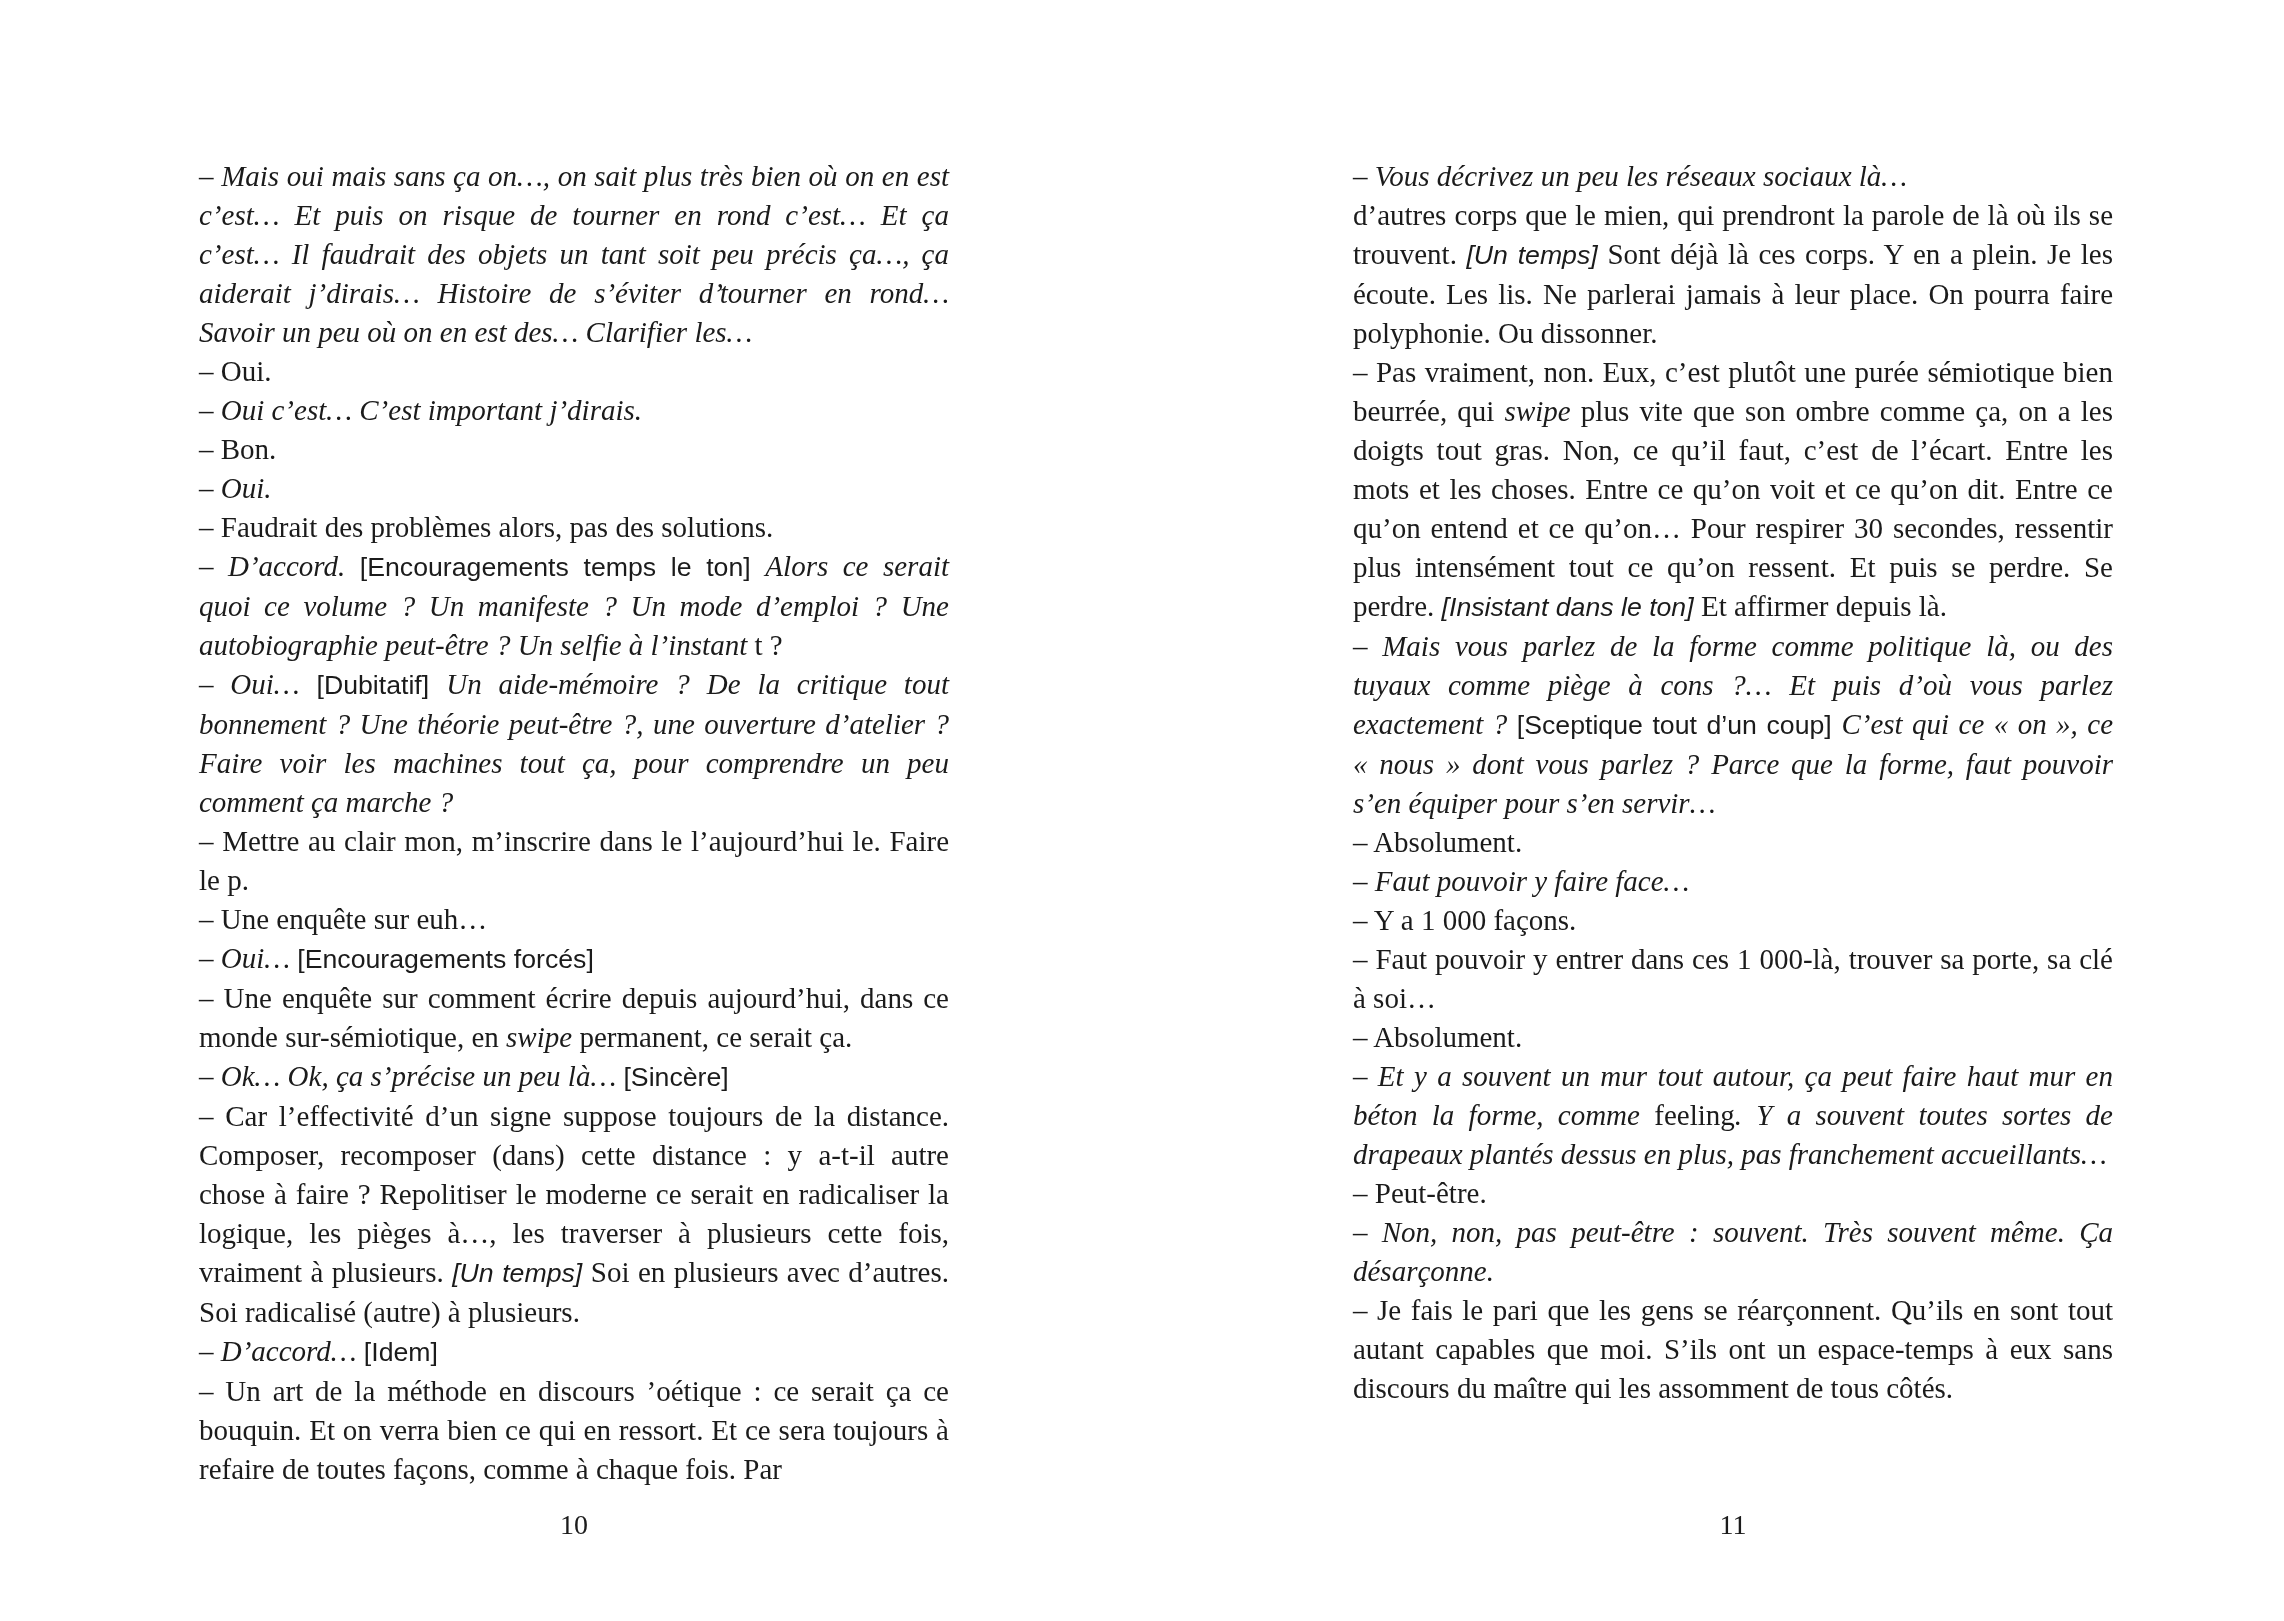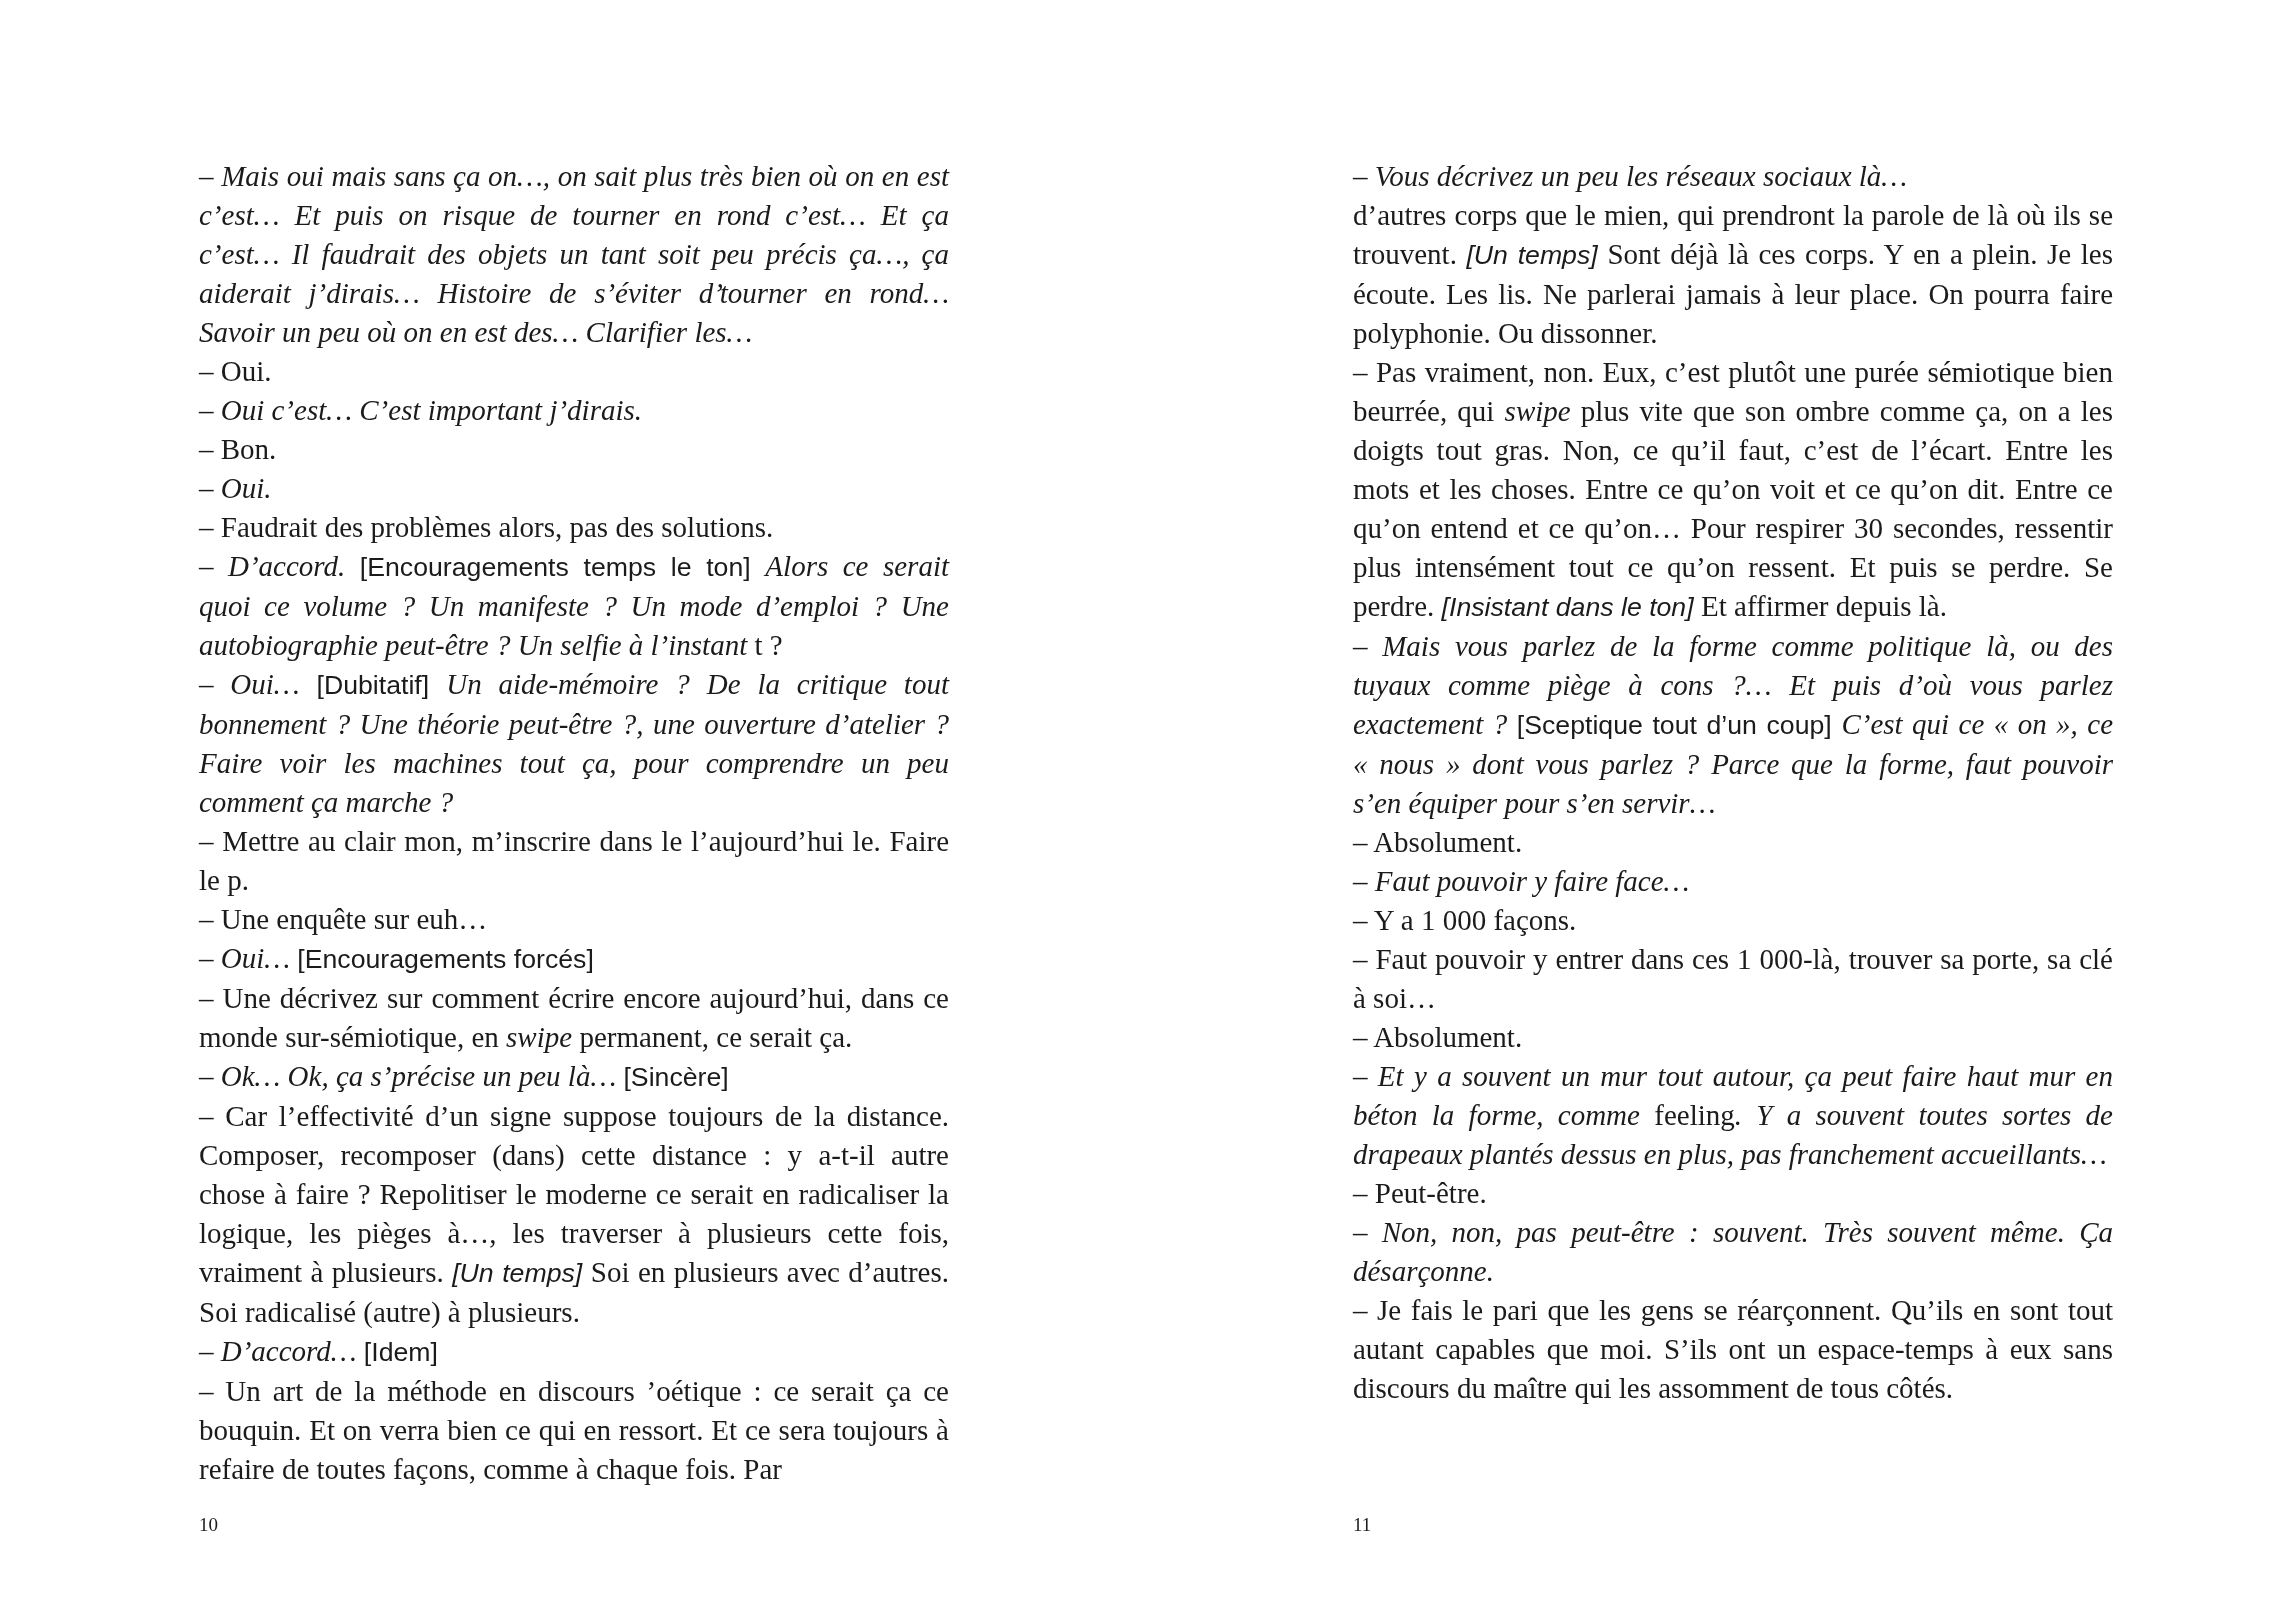--- a/index.html
+++ b/index.html
@@ -39,23 +39,23 @@
     font-size: 0.92em;
   }
   .seg-si {
     font-family: "Liberation Sans", sans-serif;
     font-style: italic;
     font-size: 0.92em;
   }
   .folio {
     position: absolute;
     top: 1510px;
-    font-size: 19px;
+    font-size: 28px;
     line-height: 29px;
-    text-align: left;
+    text-align: center;
     font-style: normal;
   }
   .folio-left  { left: 199px;  width: 750px; }
   .folio-right { left: 1353px; width: 760px; }
 </style>
 </head>
 <body>
 
 <div class="spread">
 
@@ -64,21 +64,21 @@
       <p class="para"><span class="seg-r">– Oui.</span></p>
       <p class="para"><span class="seg-i">– Oui c’est… C’est important j’dirais.</span></p>
       <p class="para"><span class="seg-r">– Bon.</span></p>
       <p class="para"><span class="seg-i">– Oui.</span></p>
       <p class="para"><span class="seg-r">– Faudrait des problèmes alors, pas des solutions.</span></p>
       <p class="para"><span class="seg-i">– D’accord. </span><span class="seg-s">[Encouragements temps le ton] </span><span class="seg-i">Alors ce serait quoi ce volume&nbsp;? Un manifeste&nbsp;? Un mode d’emploi&nbsp;? Une autobiographie peut-être&nbsp;? Un selfie à l’instant </span><span class="seg-r">t&nbsp;?</span></p>
       <p class="para"><span class="seg-i">– Oui… </span><span class="seg-s">[Dubitatif] </span><span class="seg-i">Un aide-mémoire&nbsp;? De la critique tout bonnement&nbsp;? Une théorie peut-être&nbsp;?, une ouverture d’atelier&nbsp;? Faire voir les machines tout ça, pour comprendre un peu comment ça marche&nbsp;?</span></p>
       <p class="para"><span class="seg-r">– Mettre au clair mon, m’inscrire dans le l’aujourd’hui le. Faire le p.</span></p>
       <p class="para"><span class="seg-r">– Une enquête sur euh…</span></p>
       <p class="para"><span class="seg-i">– Oui… </span><span class="seg-s">[Encouragements forcés]</span></p>
-      <p class="para"><span class="seg-r">– Une décrivez sur comment écrire encore aujourd’hui, dans ce monde sur-sémiotique, en </span><span class="seg-i">swipe</span><span class="seg-r"> permanent, ce serait ça.</span></p>
+      <p class="para"><span class="seg-r">– Une enquête sur comment écrire depuis aujourd’hui, dans ce monde sur-sémiotique, en </span><span class="seg-i">swipe</span><span class="seg-r"> permanent, ce serait ça.</span></p>
       <p class="para"><span class="seg-i">– Ok… Ok, ça s’précise un peu là… </span><span class="seg-s">[Sincère]</span></p>
       <p class="para"><span class="seg-r">– Car l’effectivité d’un signe suppose toujours de la distance. Composer, recomposer (dans) cette distance&nbsp;: y a-t-il autre chose à faire&nbsp;? Repolitiser le moderne ce serait en radicaliser la logique, les pièges à…, les traverser à plusieurs cette fois, vraiment à plusieurs. </span><span class="seg-si">[Un temps] </span><span class="seg-r">Soi en plusieurs avec d’autres. Soi radicalisé (autre) à plusieurs.</span></p>
       <p class="para"><span class="seg-i">– D’accord… </span><span class="seg-s">[Idem]</span></p>
       <p class="para"><span class="seg-r">– Un art de la méthode en discours ’oétique&nbsp;: ce serait ça ce bouquin. Et on verra bien ce qui en ressort. Et ce sera toujours à refaire de toutes façons, comme à chaque fois. Par</span></p>
     </div>
 
   <div class="text-block text-block-right">
       <p class="para"><span class="seg-i">– Vous décrivez un peu les réseaux sociaux là…</span></p>
       <p class="para"><span class="seg-r">d’autres corps que le mien, qui prendront la parole de là où ils se trouvent. </span><span class="seg-si">[Un temps] </span><span class="seg-r">Sont déjà là ces corps. Y en a plein. Je les écoute. Les lis. Ne parlerai jamais à leur place. On pourra faire polyphonie. Ou dissonner.</span></p>
       <p class="para"><span class="seg-r">– Pas vraiment, non. Eux, c’est plutôt une purée sémiotique bien beurrée, qui </span><span class="seg-i">swipe</span><span class="seg-r"> plus vite que son ombre comme ça, on a les doigts tout gras. Non, ce qu’il faut, c’est de l’écart. Entre les mots et les choses. Entre ce qu’on voit et ce qu’on dit. Entre ce qu’on entend et ce qu’on… Pour respirer 30 secondes, ressentir plus intensément tout ce qu’on ressent. Et puis se perdre. Se perdre. </span><span class="seg-si">[Insistant dans le ton] </span><span class="seg-r">Et affirmer depuis là.</span></p>

